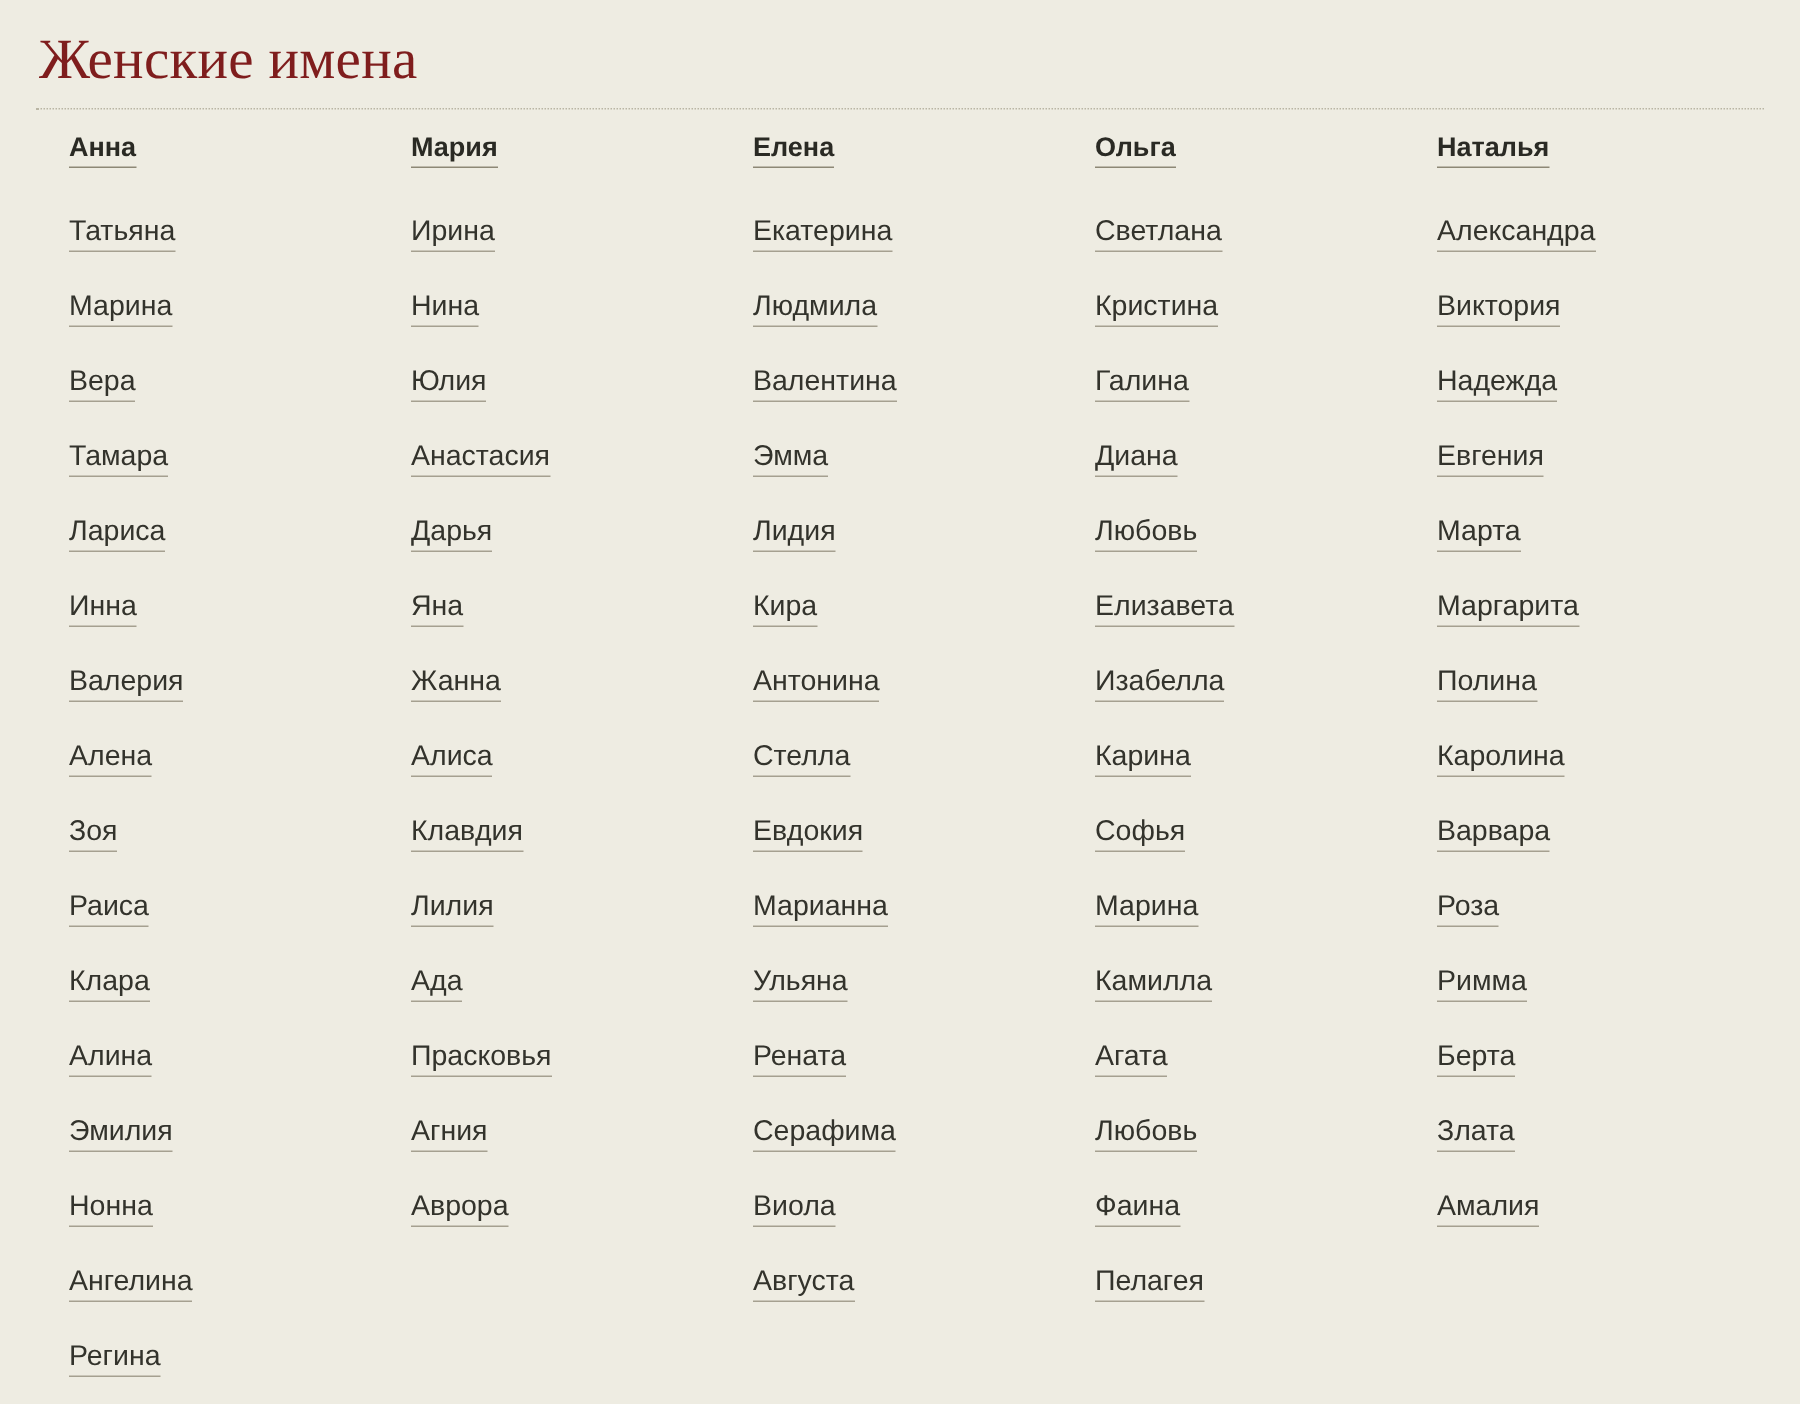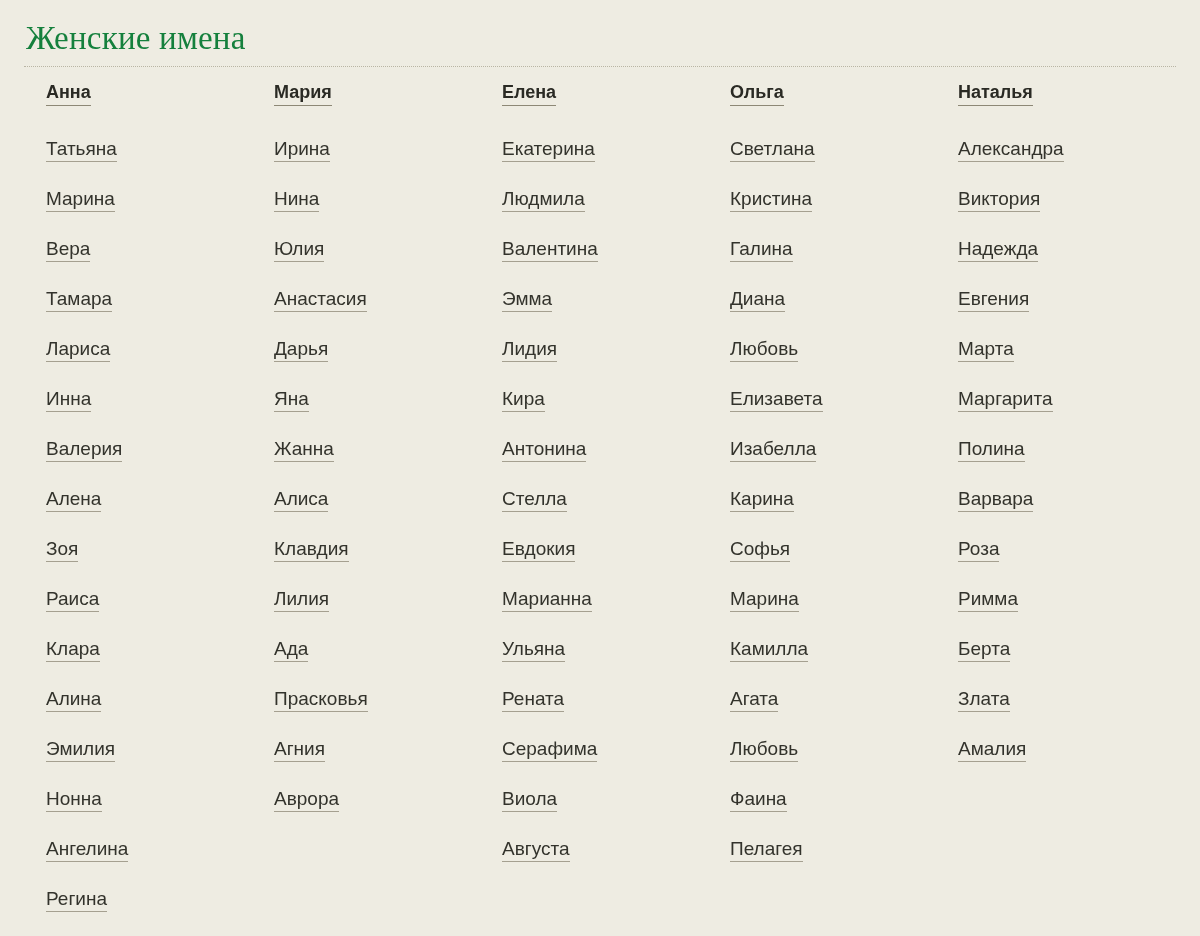--- a/index.html
+++ b/index.html
@@ -16,23 +16,23 @@
   }
   .page {
     width: 1200px;
     height: 936px;
     box-sizing: border-box;
     padding: 14px 24px 0 24px;
     position: relative;
   }
   .page-title {
     font-family: "Liberation Serif", serif;
-    font-size: 33px;
+    font-size: 38px;
     font-weight: 400;
-    color: #15803d;
+    color: #7f1d1d;
     letter-spacing: 0.2px;
     margin: 6px 0 10px 2px;
     line-height: 1.1;
   }
   .title-rule {
     border: 0;
     border-top: 1px dotted #b9b5a4;
     margin: 0 0 16px 0;
     height: 0;
   }
@@ -173,20 +173,21 @@
     <div class="column">
       <div class="col-head">Наталья</div>
       <ul class="name-list">
         <li class="name-item"><span class="nm">Александра</span></li>
         <li class="name-item"><span class="nm">Виктория</span></li>
         <li class="name-item"><span class="nm">Надежда</span></li>
         <li class="name-item"><span class="nm">Евгения</span></li>
         <li class="name-item"><span class="nm">Марта</span></li>
         <li class="name-item"><span class="nm">Маргарита</span></li>
         <li class="name-item"><span class="nm">Полина</span></li>
+        <li class="name-item"><span class="nm">Каролина</span></li>
         <li class="name-item"><span class="nm">Варвара</span></li>
         <li class="name-item"><span class="nm">Роза</span></li>
         <li class="name-item"><span class="nm">Римма</span></li>
         <li class="name-item"><span class="nm">Берта</span></li>
         <li class="name-item"><span class="nm">Злата</span></li>
         <li class="name-item"><span class="nm">Амалия</span></li>
       </ul>
     </div>
 
   </div>

